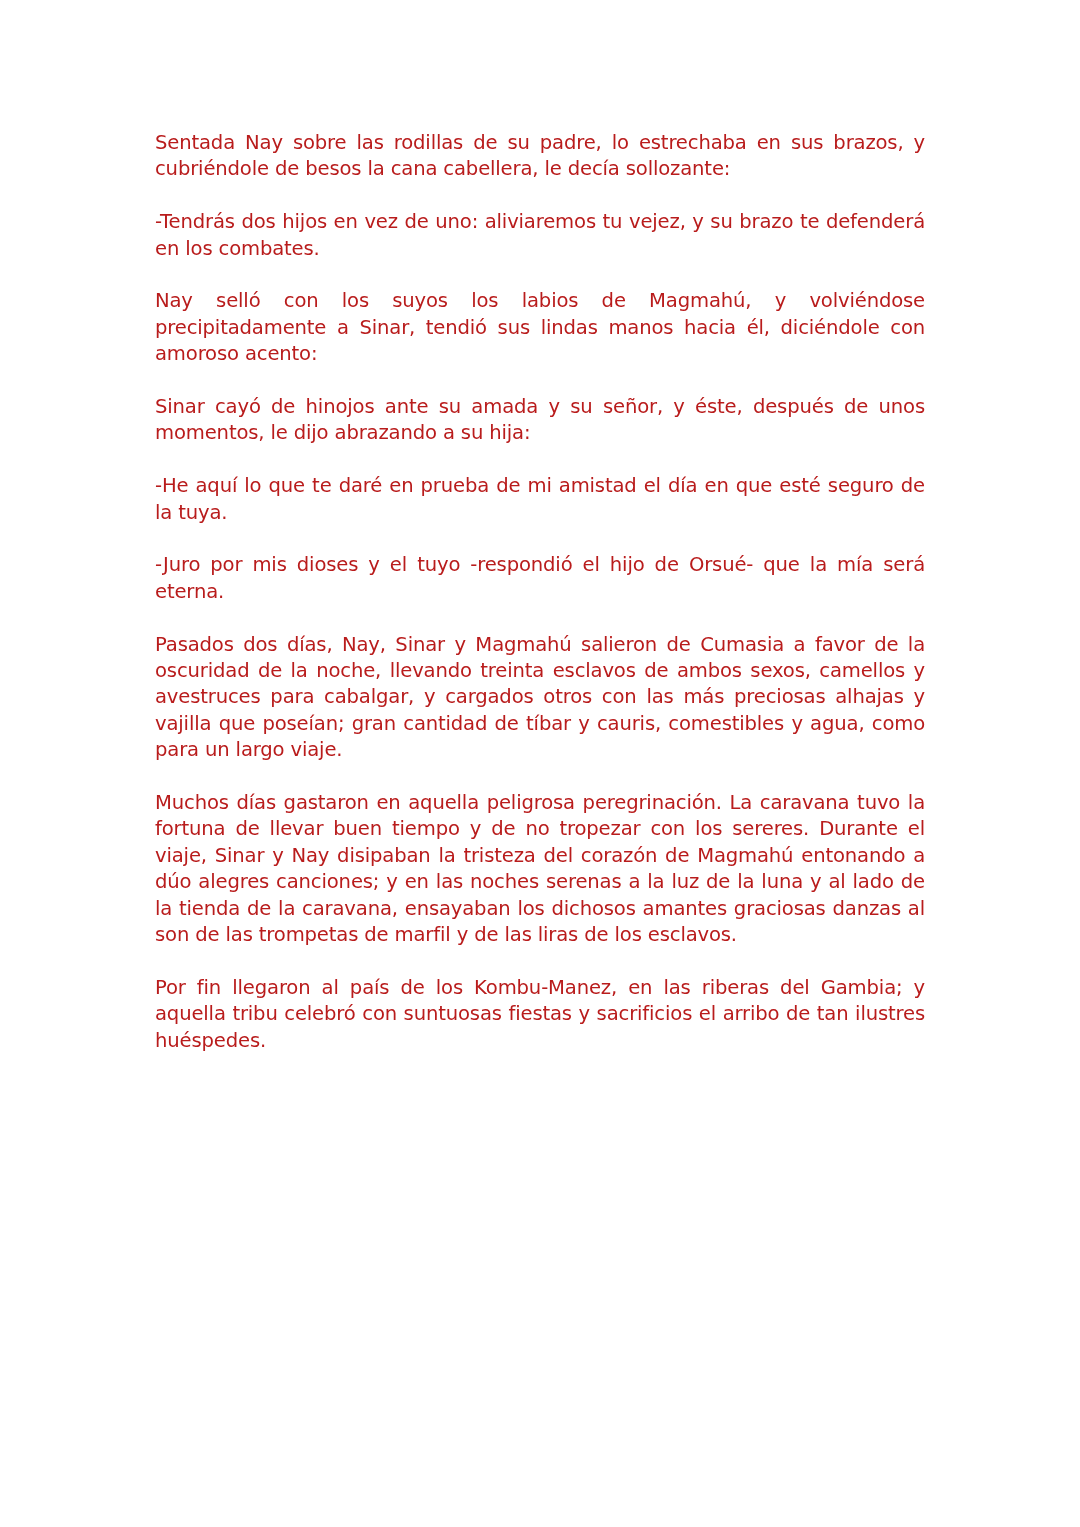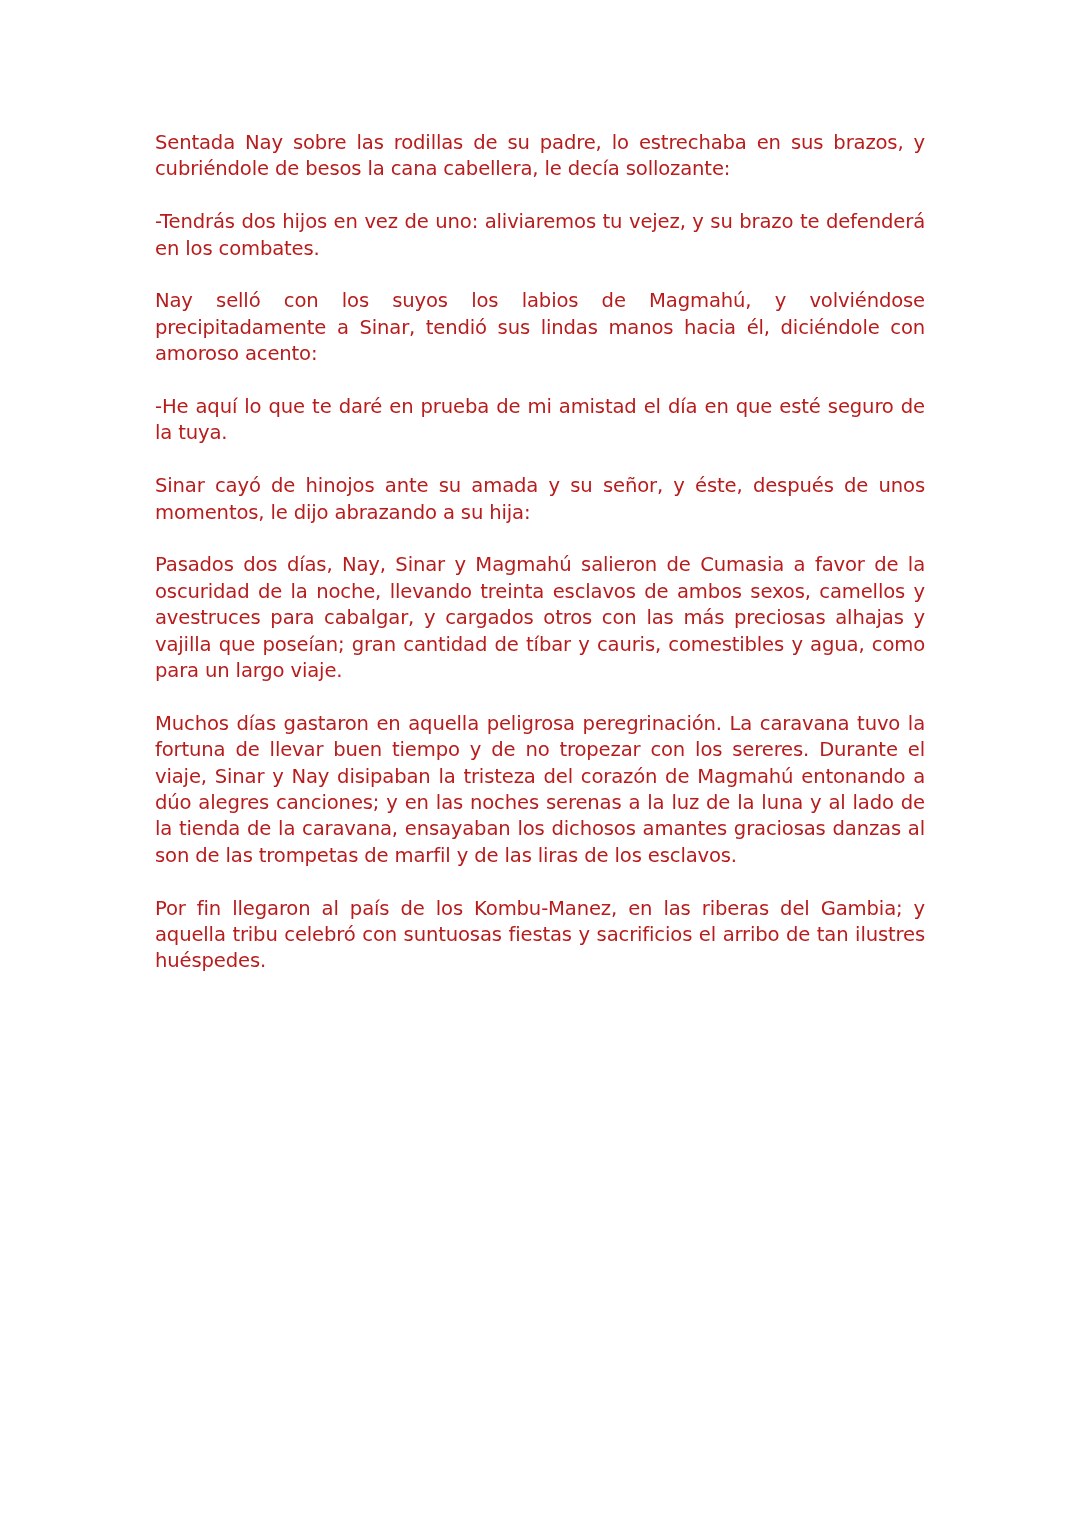--- a/index.html
+++ b/index.html
@@ -30,18 +30,19 @@
     text-align-last: left;
   }
 </style>
 </head>
 <body>
 
 <div class="page">
   <p class="para">Sentada Nay sobre las rodillas de su padre, lo estrechaba en sus brazos, y cubriéndole de besos la cana cabellera, le decía sollozante:</p>
   <p class="para">-Tendrás dos hijos en vez de uno: aliviaremos tu vejez, y su brazo te defenderá en los combates.</p>
   <p class="para">Nay selló con los suyos los labios de Magmahú, y volviéndose precipitadamente a Sinar, tendió sus lindas manos hacia él, diciéndole con amoroso acento:</p>
+  <p class="para">Sinar cayó de hinojos ante su amada y su señor, y éste, después de unos momentos, le dijo abrazando a su hija:</p>
   <p class="para">-He aquí lo que te daré en prueba de mi amistad el día en que esté seguro de la tuya.</p>
-  <p class="para">Sinar cayó de hinojos ante su amada y su señor, y éste, después de unos momentos, le dijo abrazando a su hija:</p>
+  <p class="para">-Juro por mis dioses y el tuyo -respondió el hijo de Orsué- que la mía será eterna.</p>
   <p class="para">Pasados dos días, Nay, Sinar y Magmahú salieron de Cumasia a favor de la oscuridad de la noche, llevando treinta esclavos de ambos sexos, camellos y avestruces para cabalgar, y cargados otros con las más preciosas alhajas y vajilla que poseían; gran cantidad de tíbar y cauris, comestibles y agua, como para un largo viaje.</p>
   <p class="para">Muchos días gastaron en aquella peligrosa peregrinación. La caravana tuvo la fortuna de llevar buen tiempo y de no tropezar con los sereres. Durante el viaje, Sinar y Nay disipaban la tristeza del corazón de Magmahú entonando a dúo alegres canciones; y en las noches serenas a la luz de la luna y al lado de la tienda de la caravana, ensayaban los dichosos amantes graciosas danzas al son de las trompetas de marfil y de las liras de los esclavos.</p>
   <p class="para">Por fin llegaron al país de los Kombu-Manez, en las riberas del Gambia; y aquella tribu celebró con suntuosas fiestas y sacrificios el arribo de tan ilustres huéspedes.</p>
 </div>
 
 </body></html>

